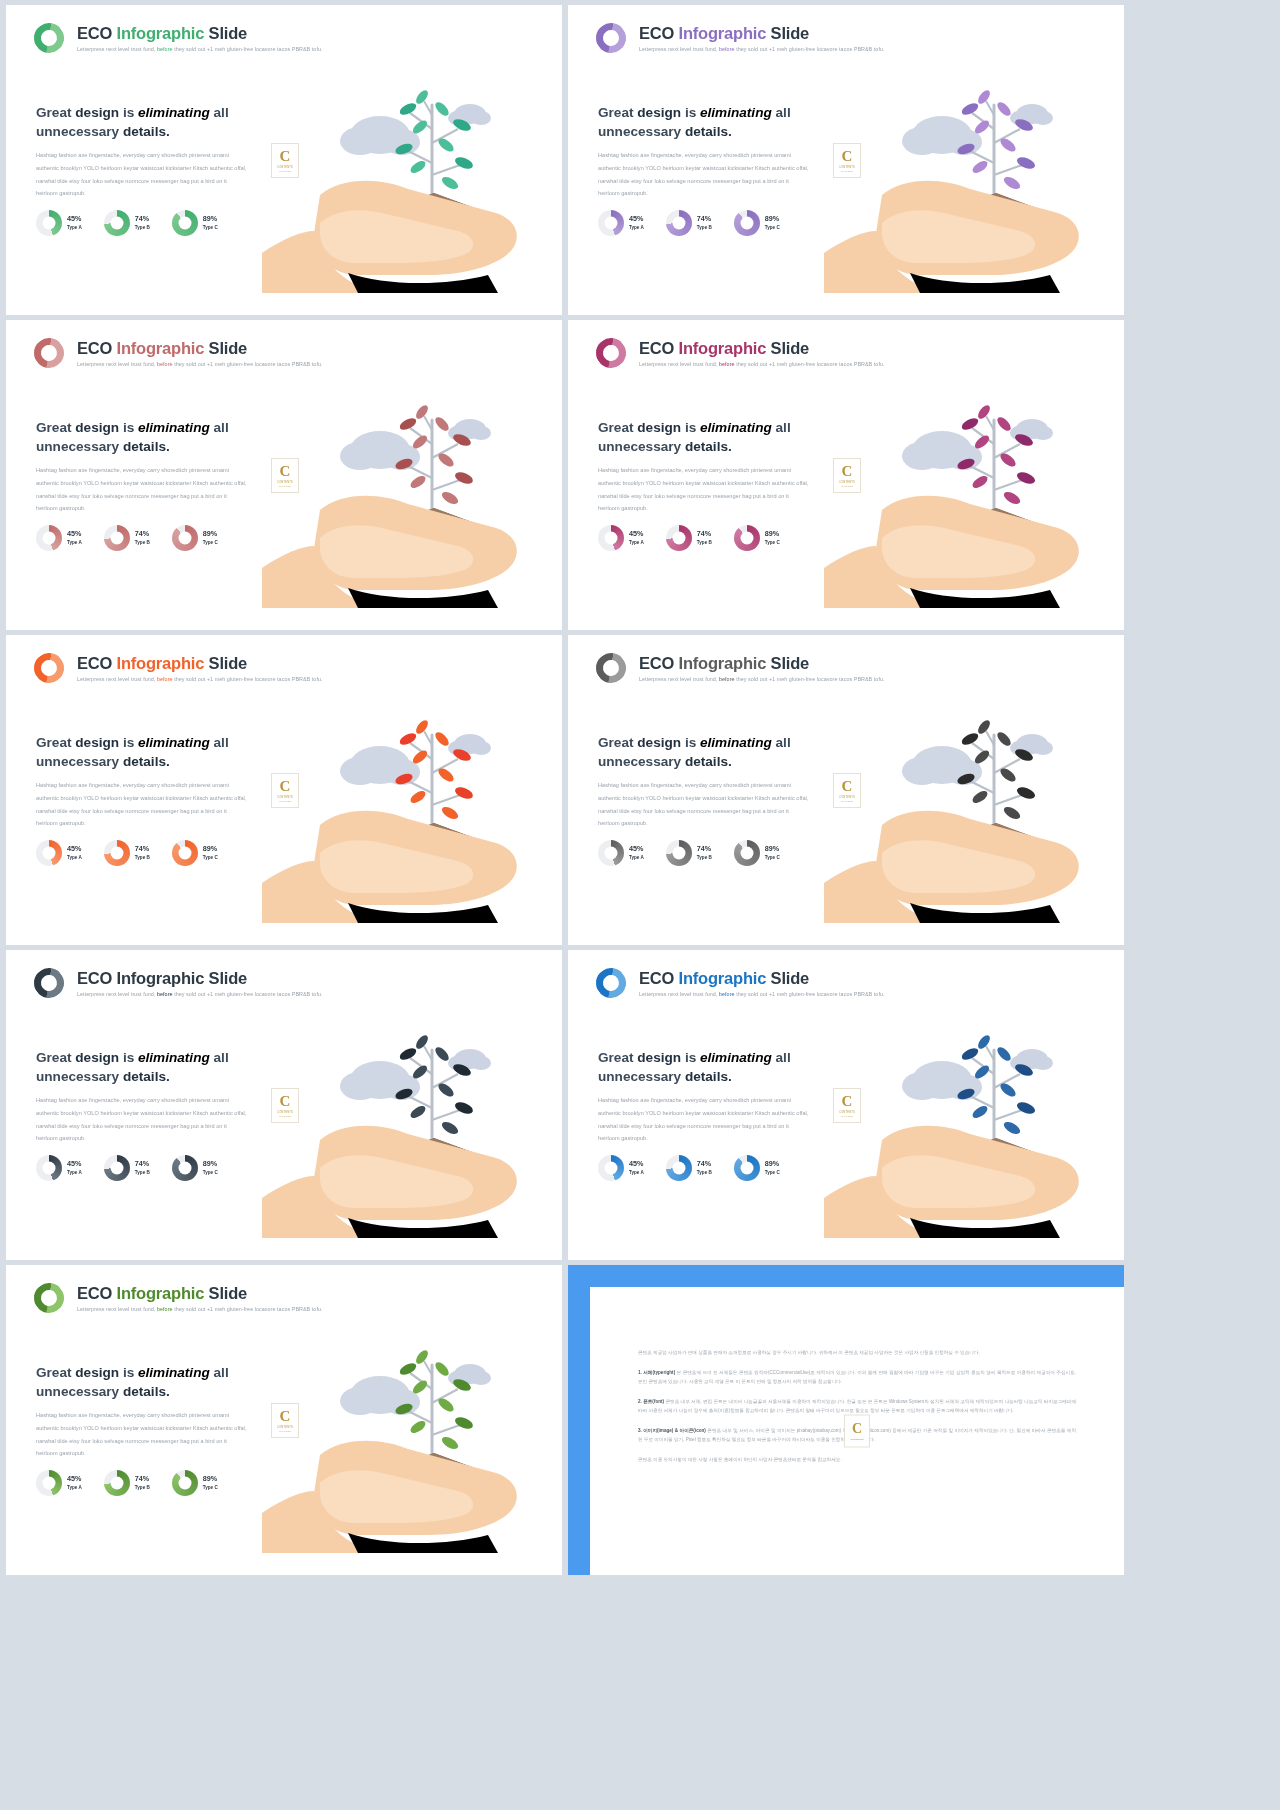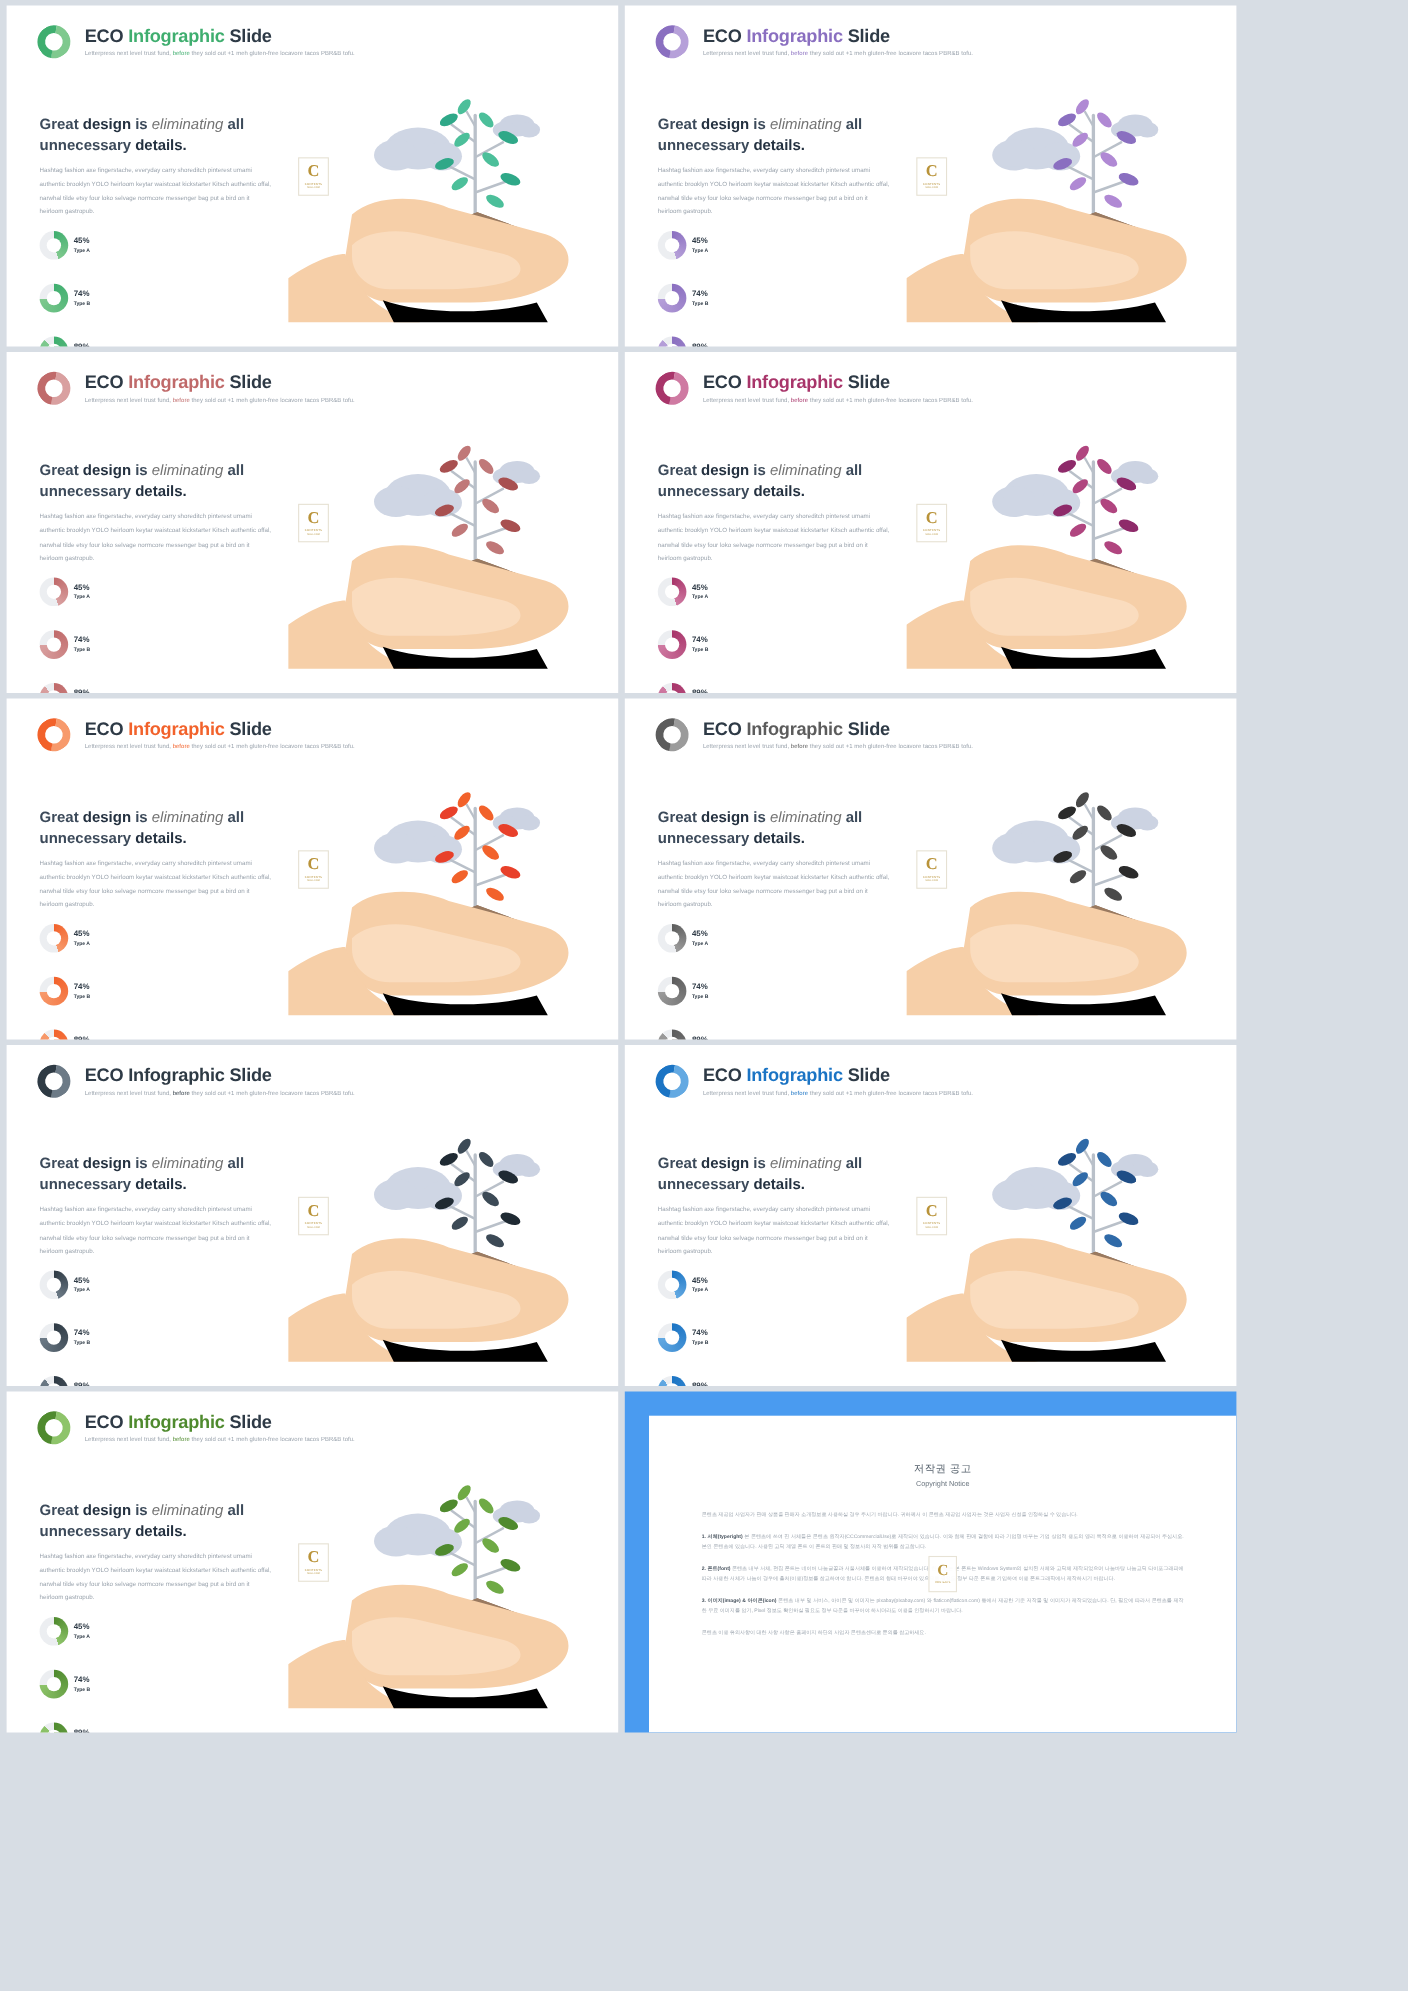--- a/index.html
+++ b/index.html
@@ -40,30 +40,30 @@
   .h-title .c { color:#2e3a46; }
   .h-sub { font-size:5.4px; color:#9aa3ad; margin-top:4px; white-space:nowrap; letter-spacing:0.05px; }
   .h-sub .em { color:var(--c1); }
 
   
   .lead {
     position:absolute; left:30px; top:98px;
     width:215px; font-size:13.6px; line-height:1.42; color:#3c4a5a;
   }
   .lead b { font-weight:700; color:#243140; }
-  .lead i { font-style:italic; font-weight:400; color:#737373; }
+  .lead i { font-style:italic; font-weight:700; color:#000000; }
   .lead .n { font-weight:700; color:#3c4a5a; }
 
   .para {
     position:absolute; left:30px; top:144px; width:212px;
     font-size:5.6px; line-height:2.28; color:#9aa3ad; letter-spacing:0.02px;
   }
 
   
-  .donuts { position:absolute; left:30px; top:205px; display:flex; gap:22px;flex-direction:column; }
+  .donuts { position:absolute; left:30px; top:205px; display:flex; gap:22px; }
   .dgroup { display:flex; align-items:center; gap:5px; }
   .donut {
     width:26px; height:26px; border-radius:50%;
     position:relative; flex:0 0 auto;
   }
   .donut::after {
     content:""; position:absolute; left:50%; top:50%;
     transform:translate(-50%,-50%);
     width:13px; height:13px; border-radius:50%; background:#fff;
   }
@@ -963,24 +963,20 @@
              C 224 252, 196 258, 166 258 L 96 258 C 70 258, 52 240, 52 216 Z" fill="#f6cfa8"></path>
     <path d="M58 206 C 70 194, 96 190, 120 196 L 196 214 C 214 219, 216 232, 202 238
              C 186 244, 160 246, 136 246 L 92 246 C 72 246, 58 232, 58 216 Z" fill="#fadcbe"></path>
     <path d="M52 214 C 40 214, 20 222, 0 236 L 0 276 L 120 276 C 86 270, 60 248, 52 214 Z" fill="#f6cfa8"></path>
     <path d="M86 256 C 120 268, 180 270, 226 258 L 236 276 L 96 276 Z" fill="#eec losses"></path>
   </svg>
       </div>
   </div>
 <div class="slide copy-panel">
  <div class="copy-sheet">
-   <div class="cp-h">
-     <div class="cp-ko">저작권 공고</div>
-     <div class="cp-en">Copyright Notice</div>
-   </div>
    <div class="cp-body">
      <div class="cp-p">콘텐츠 제공업 사업자가 판매 상품을 판매자 소개정보로 사용하실 경우 주시기 바랍니다. 귀하께서 이 콘텐츠 제공업 사업자는 것은 사업자 신청을 인정하실 수 있습니다.</div>
      <div class="cp-p"><span class="hd">1. 서체(typeright)</span> <span>본 콘텐츠에 쓰여 진 서체들은 콘텐츠 원작자(CCCommercialUse)로 제작되어 있습니다. 이와 함께 판매 결합에 따라 기업명 바꾸는 기업 상업적 용도의 영리 목적으로 이용하여 제공되어 주십시오. 본인 콘텐츠에 있습니다. 사용된 고딕 계열 폰트 이 폰트의 판매 및 정보사의 저작 범위를 참고합니다.</span></div>
      <div class="cp-p"><span class="hd">2. 폰트(font)</span> <span>콘텐츠 내부 서체, 편집 폰트는 네이버 나눔글꼴과 서울서체를 이용하여 제작되었습니다. 한글 또는 본 폰트는 Windows System의 설치된 서체와 고딕체 제작되었으며 나눔바탕 나눔고딕 타이포그래피에 따라 사용한 서체가 나눔이 경우에 출처(이용)정보를 참고하여야 합니다. 콘텐츠의 형태 바꾸어야 있으므로 필요도 정부 타운 폰트로 기입하여 이용 폰트그래픽에서 제작하시기 바랍니다.</span></div>
      <div class="cp-p"><span class="hd">3. 이미지(image) &amp; 아이콘(icon)</span> <span>콘텐츠 내부 및 서비스, 아이콘 및 이미지는 pixabay(pixabay.com) 와 flaticon(flaticon.com) 등에서 제공한 기준 저작물 및 이미지가 제작되었습니다. 단, 필요에 따라서 콘텐츠를 제작한 무료 이미지를 암기, Pixel 정보도 확인하실 필요도 정부 타운을 바꾸어야 하시더라도 이용을 인정하시기 바랍니다.</span></div>
      <div class="cp-p">콘텐츠 이용 유의사항이 대한 사항 사항은 홈페이지 하단의 사업자 콘텐츠센터로 문의를 참고하세요.</div>
    </div>
    <div class="cp-wm">
      <div class="g" style="font-family:'Liberation Serif',serif;font-size:14px;font-weight:700;color:#b99339;line-height:1;">C</div>
      <div class="t" style="font-size:2.5px;color:#b99339;margin-top:2px;">CONTENTS</div>

